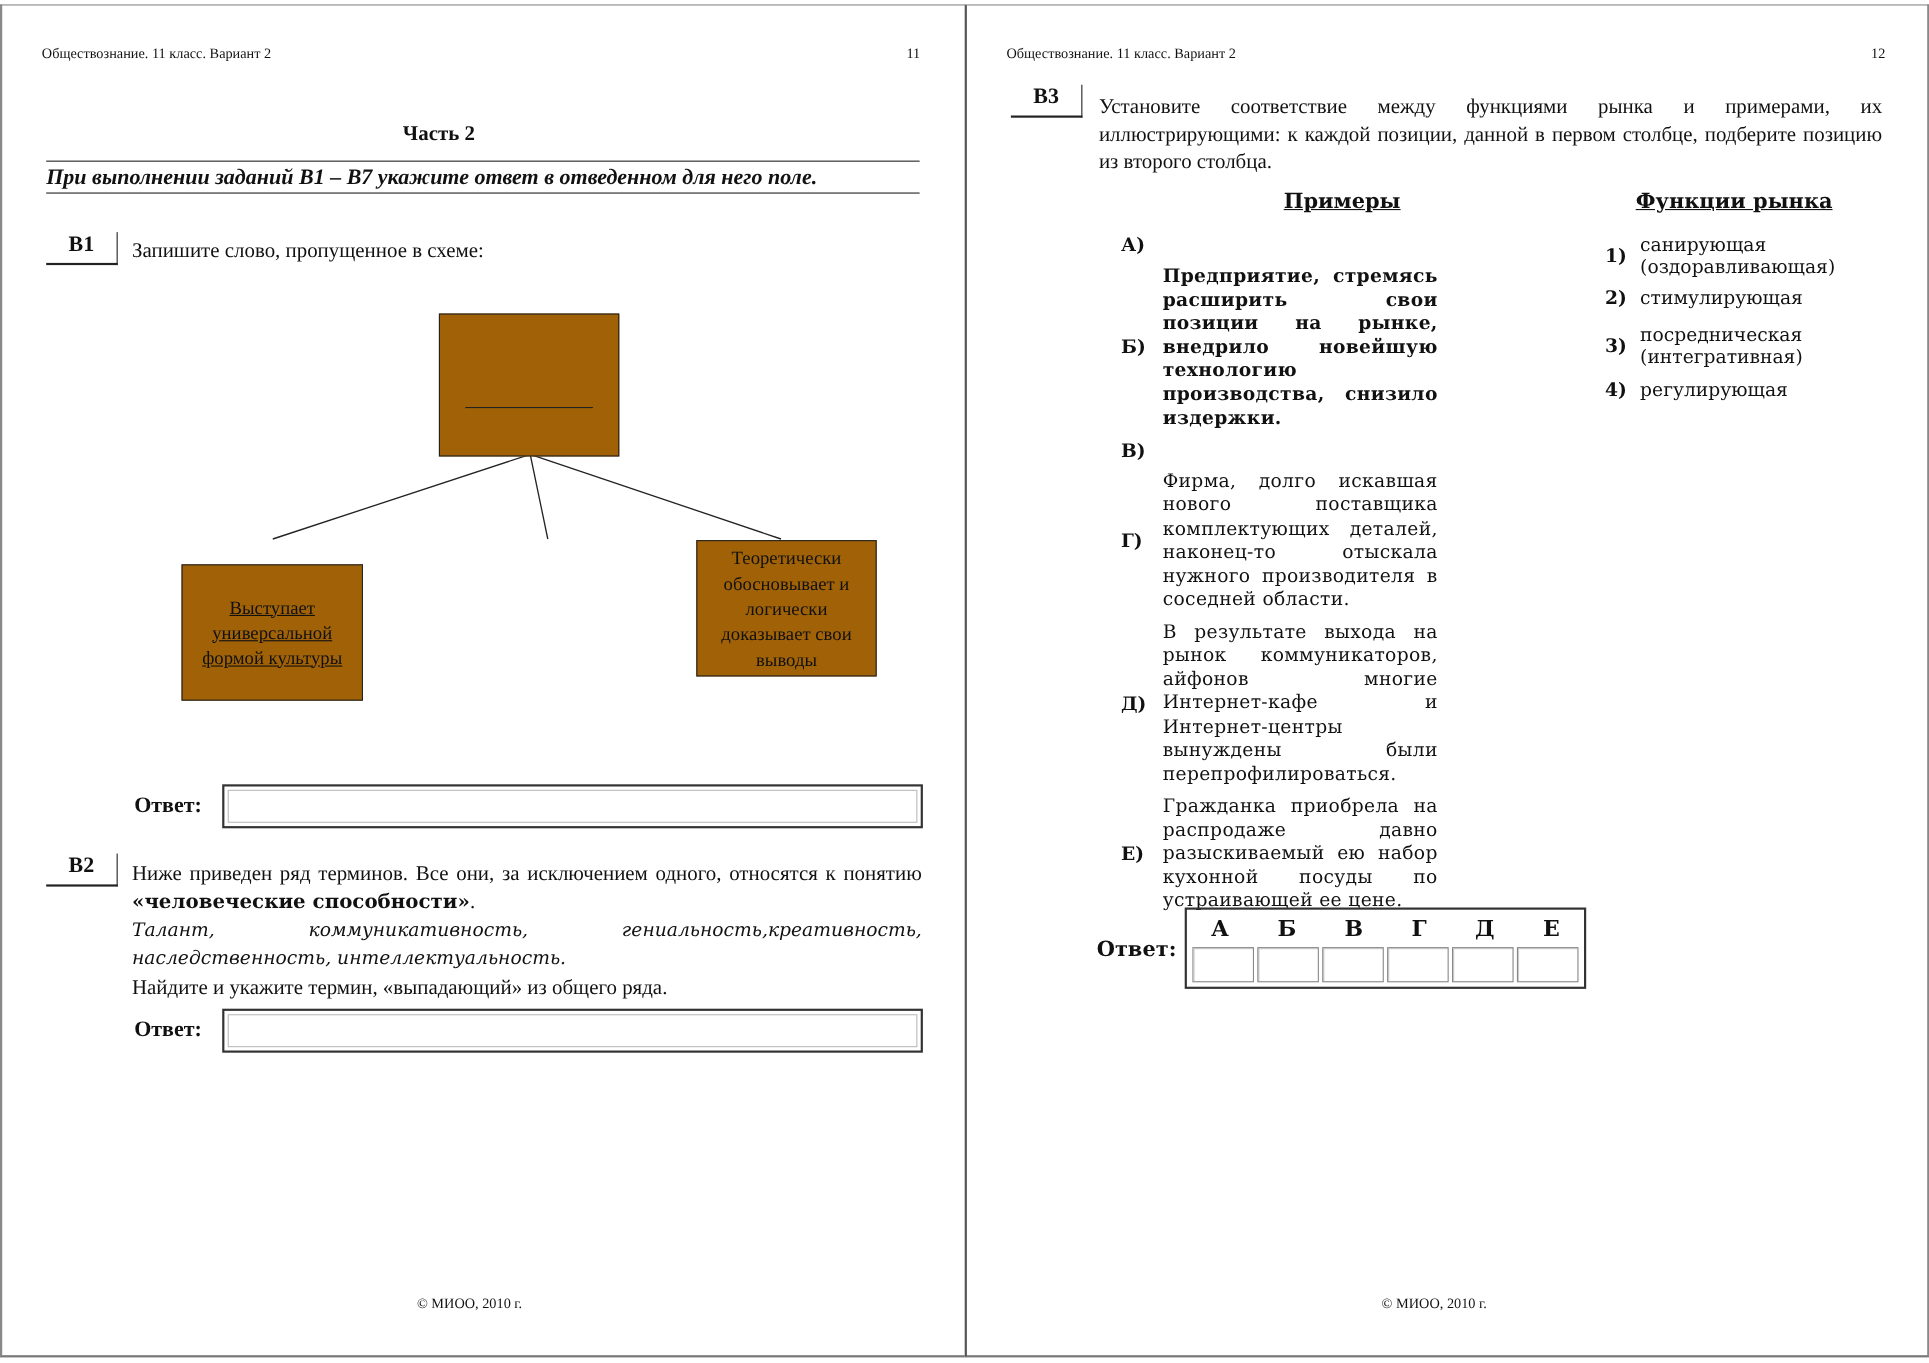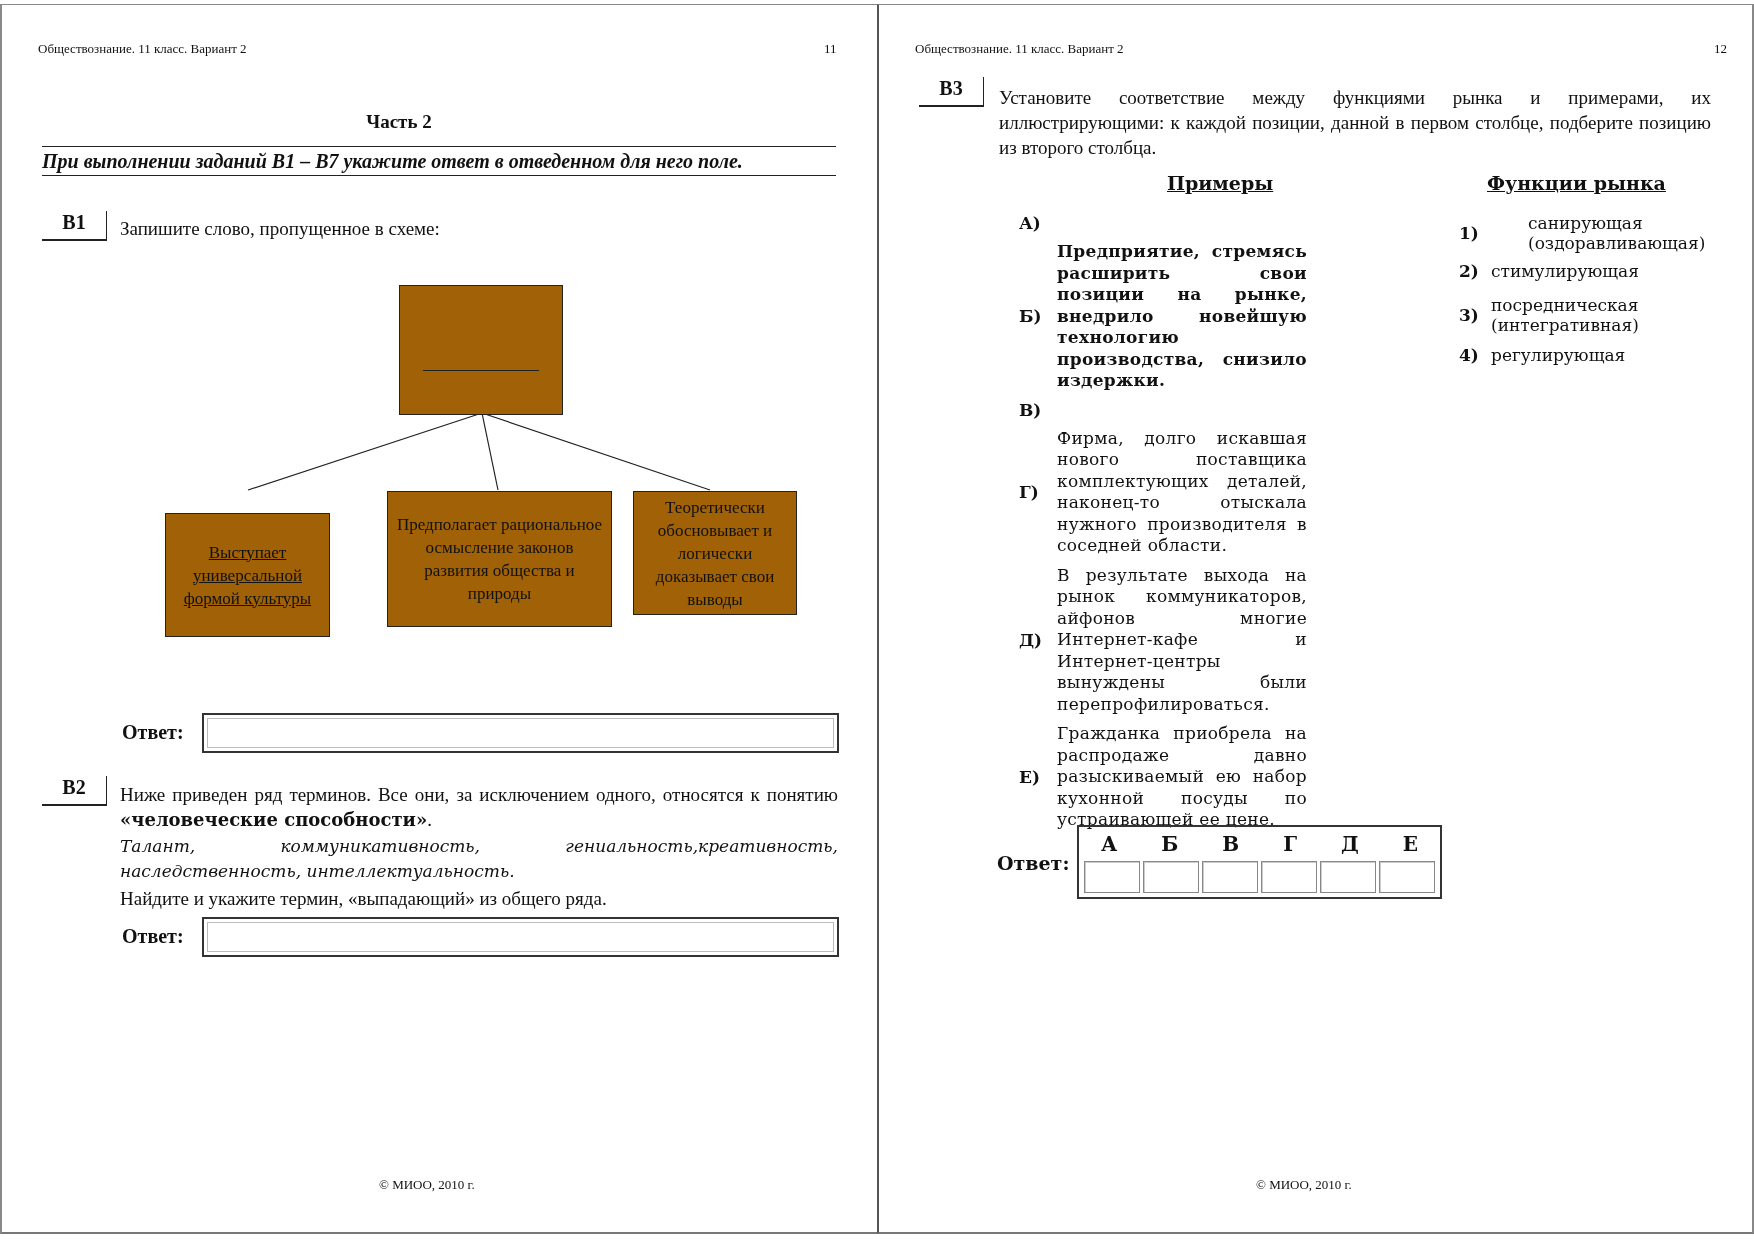--- a/index.html
+++ b/index.html
@@ -42,21 +42,20 @@
 
   <svg class="abs" style="left:0; top:0;" width="877" height="1230">
     <line x1="480" y1="408" x2="246" y2="485" stroke="#222" stroke-width="1.2"></line>
     <line x1="480" y1="408" x2="496" y2="485" stroke="#222" stroke-width="1.2"></line>
     <line x1="480" y1="408" x2="708" y2="485" stroke="#222" stroke-width="1.2"></line>
   </svg>
   <div class="abs box" style="left:397px; top:280px; width:164px; height:130px;">
     <div style="width:116px; border-bottom:1.5px solid #222; margin-top:40px;"></div>
   </div>
   <div class="abs box" style="left:163px; top:508px; width:165px; height:124px;text-decoration:underline;">Выступает универсальной формой культуры</div>
-  <div class="abs box" style="left:385px; top:486px; width:225px; height:136px;">Предполагает рациональное осмысление законов развития общества и природы</div>
   <div class="abs box" style="left:631px; top:486px; width:164px; height:124px;">Теоретически обосновывает и логически доказывает свои выводы</div>
 
   <div class="abs answer-label" style="left:120px; top:716px;">Ответ:</div>
   <div class="abs answer-field" style="left:200px; top:708px; width:637px; height:40px;">
     <div class="inner"></div>
   </div>
 
   <div class="abs task-tag" style="left:40px; top:771px; width:64px; height:28px;">В2</div>
   <div class="abs body-text" style="left:118px; top:777px; width:718px;">
     <span>Ниже приведен ряд терминов. Все они, за исключением одного, относятся к понятию </span><b style="font-family:'DejaVu Serif', serif; font-size:18px;">«человеческие способности»</b><span>.</span>
@@ -67,21 +66,21 @@
   <div class="abs answer-label" style="left:120px; top:920px;">Ответ:</div>
   <div class="abs answer-field" style="left:200px; top:912px; width:637px; height:40px;">
     <div class="inner"></div>
   </div>
 
   <div class="abs footer" style="left:377px;">© МИОО, 2010 г.</div>
 </div>
 
 <div class="page" id="page-right">
   <div class="abs hdr" style="left:36px;">Обществознание. 11 класс. Вариант 2</div>
-  <div class="abs hdr" style="left:822px;margin-left:13px;">12</div>
+  <div class="abs hdr" style="left:822px;">12</div>
 
   <div class="abs task-tag" style="left:40px; top:72px; width:64px; height:28px;">В3</div>
   <div class="abs body-text" style="left:120px; top:80px; width:712px;">Установите соответствие между функциями рынка и примерами, их иллюстрирующими: к каждой позиции, данной в первом столбце, подберите позицию из второго столбца.</div>
 
   <div class="abs" style="left:288px; top:167px; font-family:'DejaVu Serif', serif; font-weight:bold; font-size:19px; text-decoration:underline;">Примеры</div>
   <div class="abs" style="left:608px; top:167px; font-family:'DejaVu Serif', serif; font-weight:bold; font-size:19px; text-decoration:underline;">Функции рынка</div>
 
   <div class="abs" style="left:140px; top:208px; width:288px;">
     <div style="display:flex; align-items:center; margin-bottom:8px;">
       <span class="ex-label" style="width:38px; flex:none;">А)</span>
@@ -103,21 +102,21 @@
     </div>
     <div style="display:flex; align-items:center; margin-bottom:8px;">
       <span class="ex-label" style="width:38px; flex:none;">Е)</span>
       <span class="ex-text" style="width:368px;">Гражданка приобрела на распродаже давно разыскиваемый ею набор кухонной посуды по устраивающей ее цене.</span>
     </div>
   </div>
 
   <div class="abs" style="left:580px; top:208px; width:240px;">
     <div class="func-item" style="margin-bottom:8px; align-items:center;">
       <span class="func-num">1)</span>
-      <span style="width:200px;margin-left:37px;">санирующая (оздоравливающая)</span>
+      <span style="width:200px;">санирующая (оздоравливающая)</span>
     </div>
     <div class="func-item" style="margin-bottom:14px;">
       <span class="func-num">2)</span>
       <span>стимулирующая</span>
     </div>
     <div class="func-item" style="margin-bottom:10px; align-items:center;">
       <span class="func-num">3)</span>
       <span style="width:180px;">посредническая (интегративная)</span>
     </div>
     <div class="func-item">

